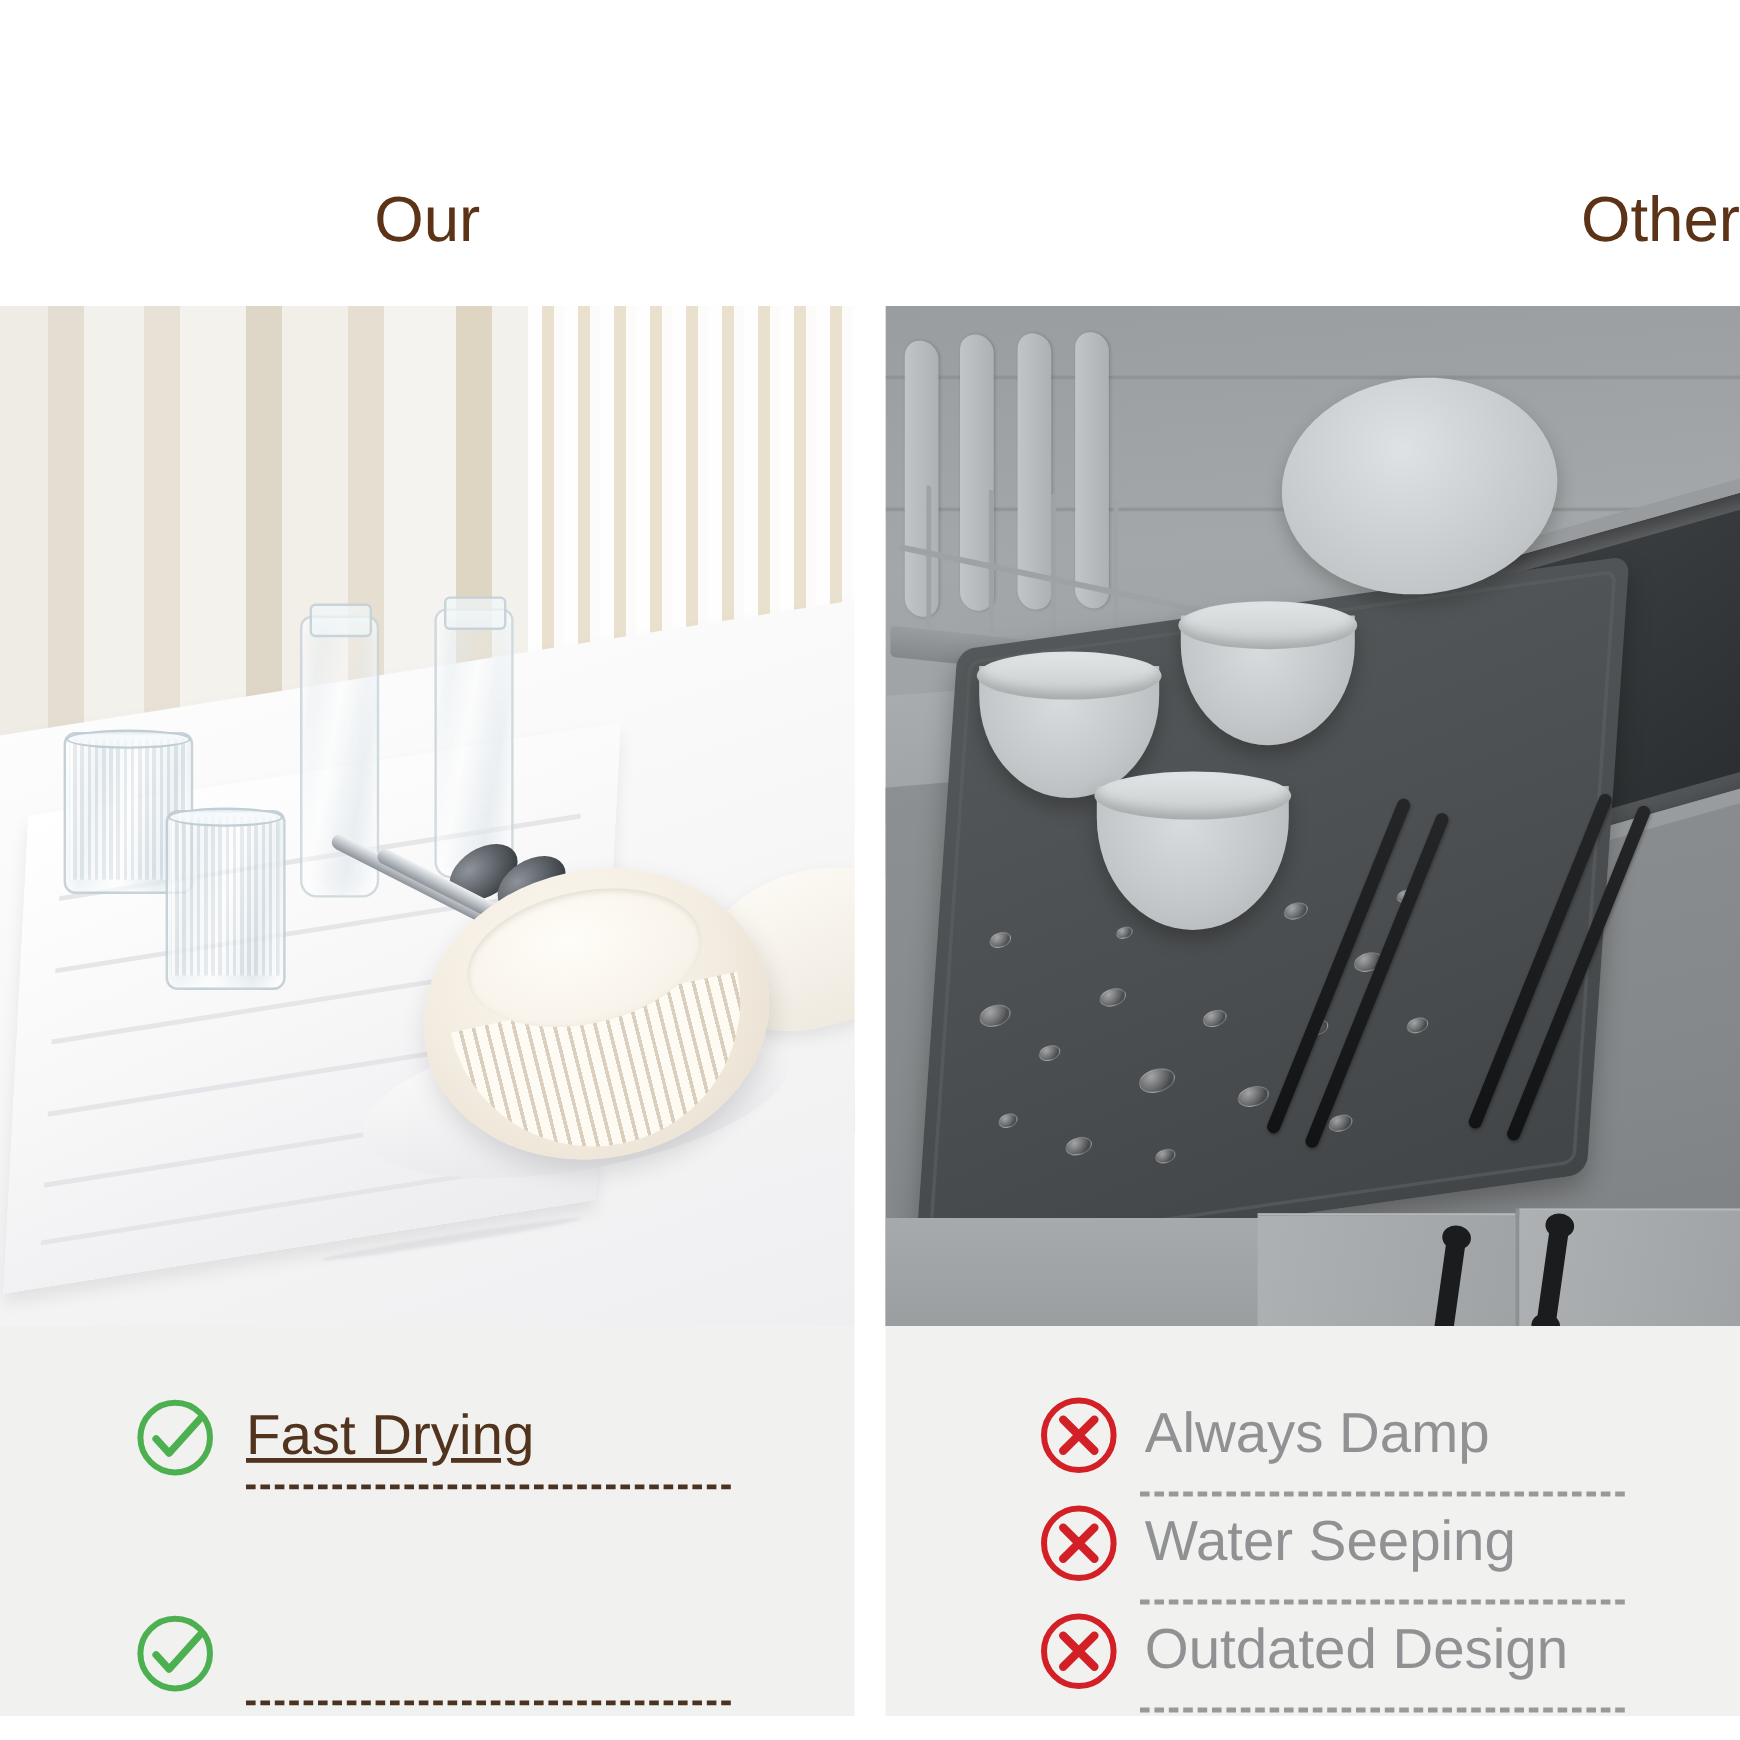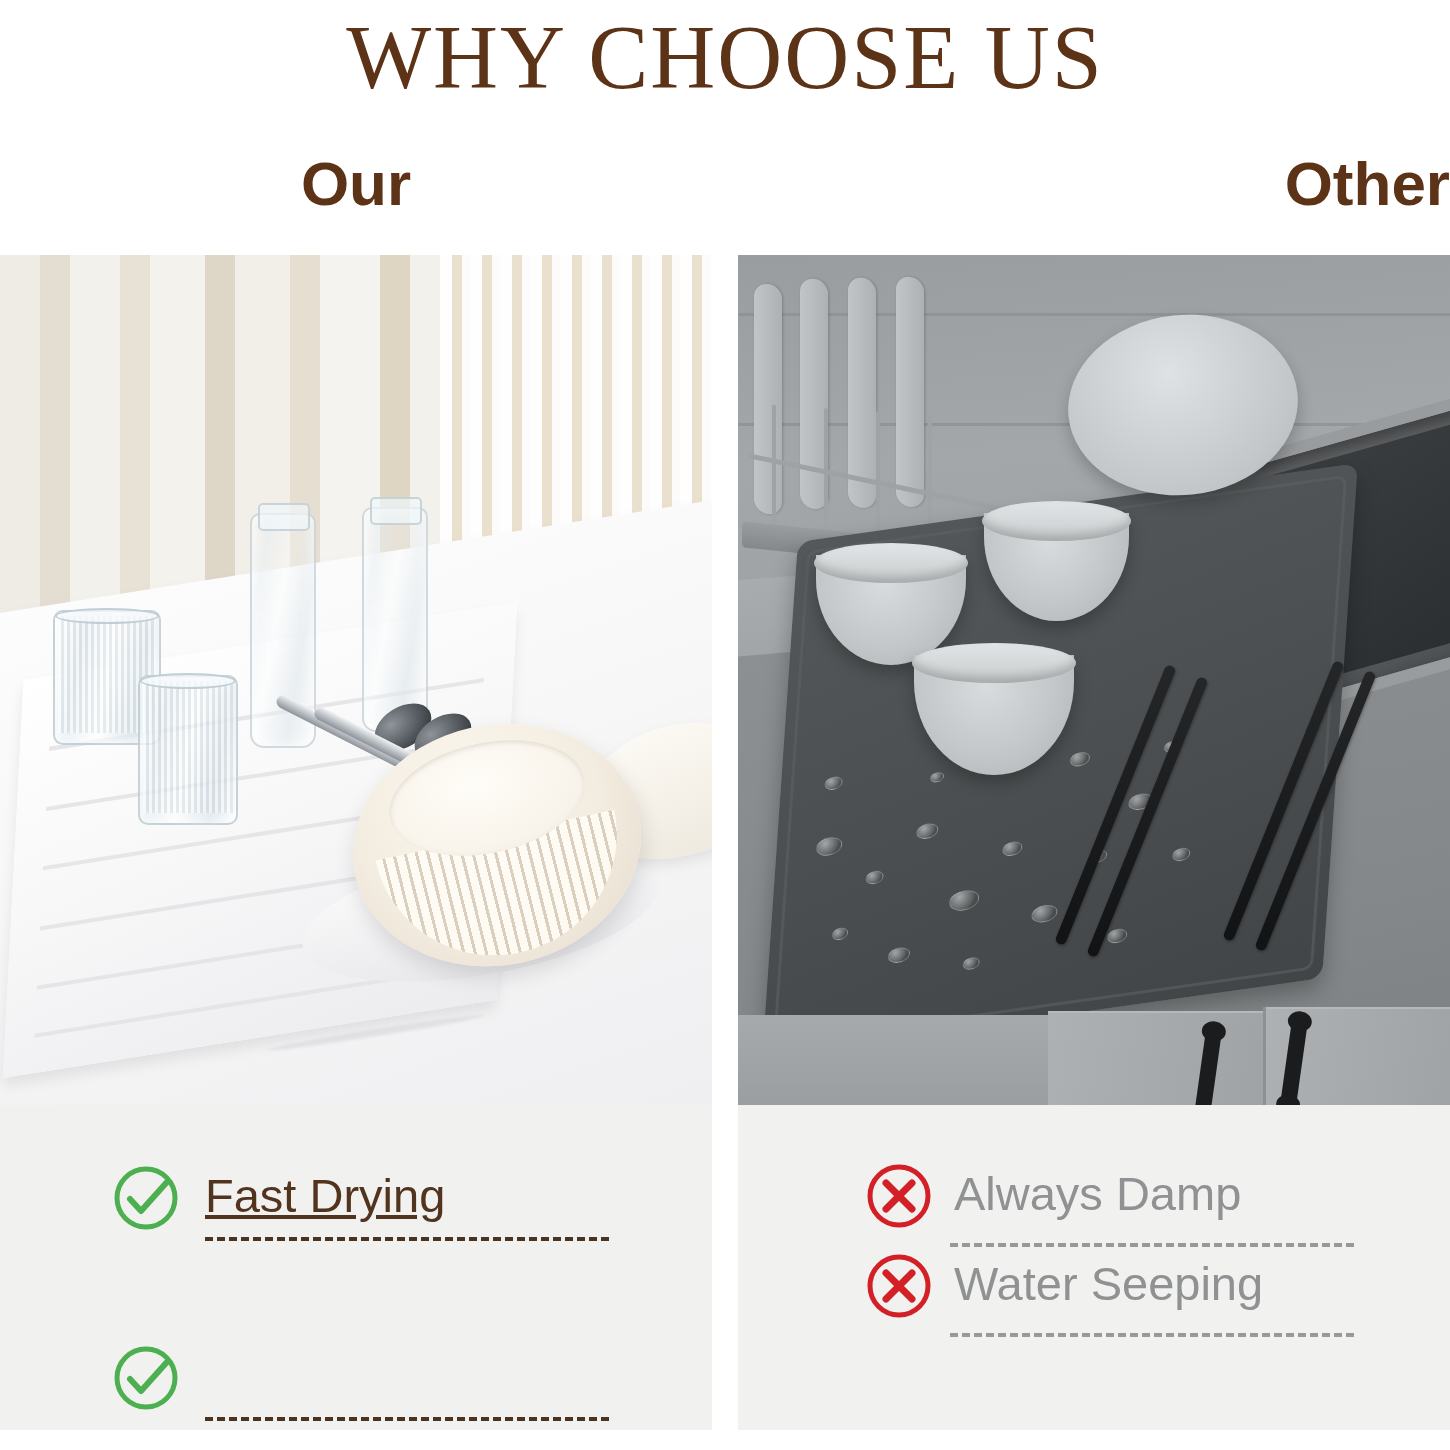--- a/index.html
+++ b/index.html
@@ -22,23 +22,23 @@
     font-family:"Liberation Serif", "DejaVu Serif", serif;
     font-size:90px;
     line-height:100px;
     letter-spacing:2px;
     color:#5d3317;
     white-space:nowrap;
   }
   .col-title {
     position:absolute; top:140px;
     font-family:"Liberation Sans", sans-serif;
-    font-size:62px;
+    font-size:53px;
     line-height:88px;
-    font-weight:700;
+    font-weight:400;
     color:#5d3317;
   }
   .col-title.our   { left:0;   width:712px;  text-align:center; }
   .col-title.other { left:738px; width:712px; text-align:right; }
 
   
   .photos { position:absolute; left:0; top:255px; width:1450px; height:850px; }
 
   .photo {
     position:absolute; top:0; height:850px;
@@ -364,21 +364,20 @@
   .fcol.right .f-icon  { left:128px; }
   .fcol.right .f-label { left:216px; color:#8f9192; }
   .fcol.right .f-dash  { left:212px; width:404px; border-color:#97999a; }
 
   svg { display:block; }
 </style>
 </head>
 <body>
 
 <div class="header">
-  <div class="main-title">WHY CHOOSE US</div>
   <div class="col-title our">Our</div>
   <div class="col-title other">Other</div>
 </div>
 
 <div class="photos">
 
   <div class="photo left">
     <div class="l-wall"></div>
     <div class="l-slats"></div>
     <div class="l-slats2"></div>
@@ -551,14 +550,25 @@
         <svg viewBox="0 0 66 66" width="66" height="66">
           <circle cx="33" cy="33" r="29" fill="none" stroke="#d32027" stroke-width="5"></circle>
           <line x1="20" y1="20" x2="46" y2="46" stroke="#d32027" stroke-width="7" stroke-linecap="round"></line>
           <line x1="46" y1="20" x2="20" y2="46" stroke="#d32027" stroke-width="7" stroke-linecap="round"></line>
         </svg>
       </span>
       <span class="f-label">Water Seeping</span>
       <span class="f-dash" style="top:80px;"></span>
     </div>
 
+    <div class="feature" style="top:238px;">
+      <span class="f-icon">
+        <svg viewBox="0 0 66 66" width="66" height="66">
+          <circle cx="33" cy="33" r="29" fill="none" stroke="#d32027" stroke-width="5"></circle>
+          <line x1="20" y1="20" x2="46" y2="46" stroke="#d32027" stroke-width="7" stroke-linecap="round"></line>
+          <line x1="46" y1="20" x2="20" y2="46" stroke="#d32027" stroke-width="7" stroke-linecap="round"></line>
+        </svg>
+      </span>
+      <span class="f-label">Outdated Design</span>
+      <span class="f-dash" style="top:80px;"></span>
+    </div>
   </div>
 </div>
 
 </body></html>

